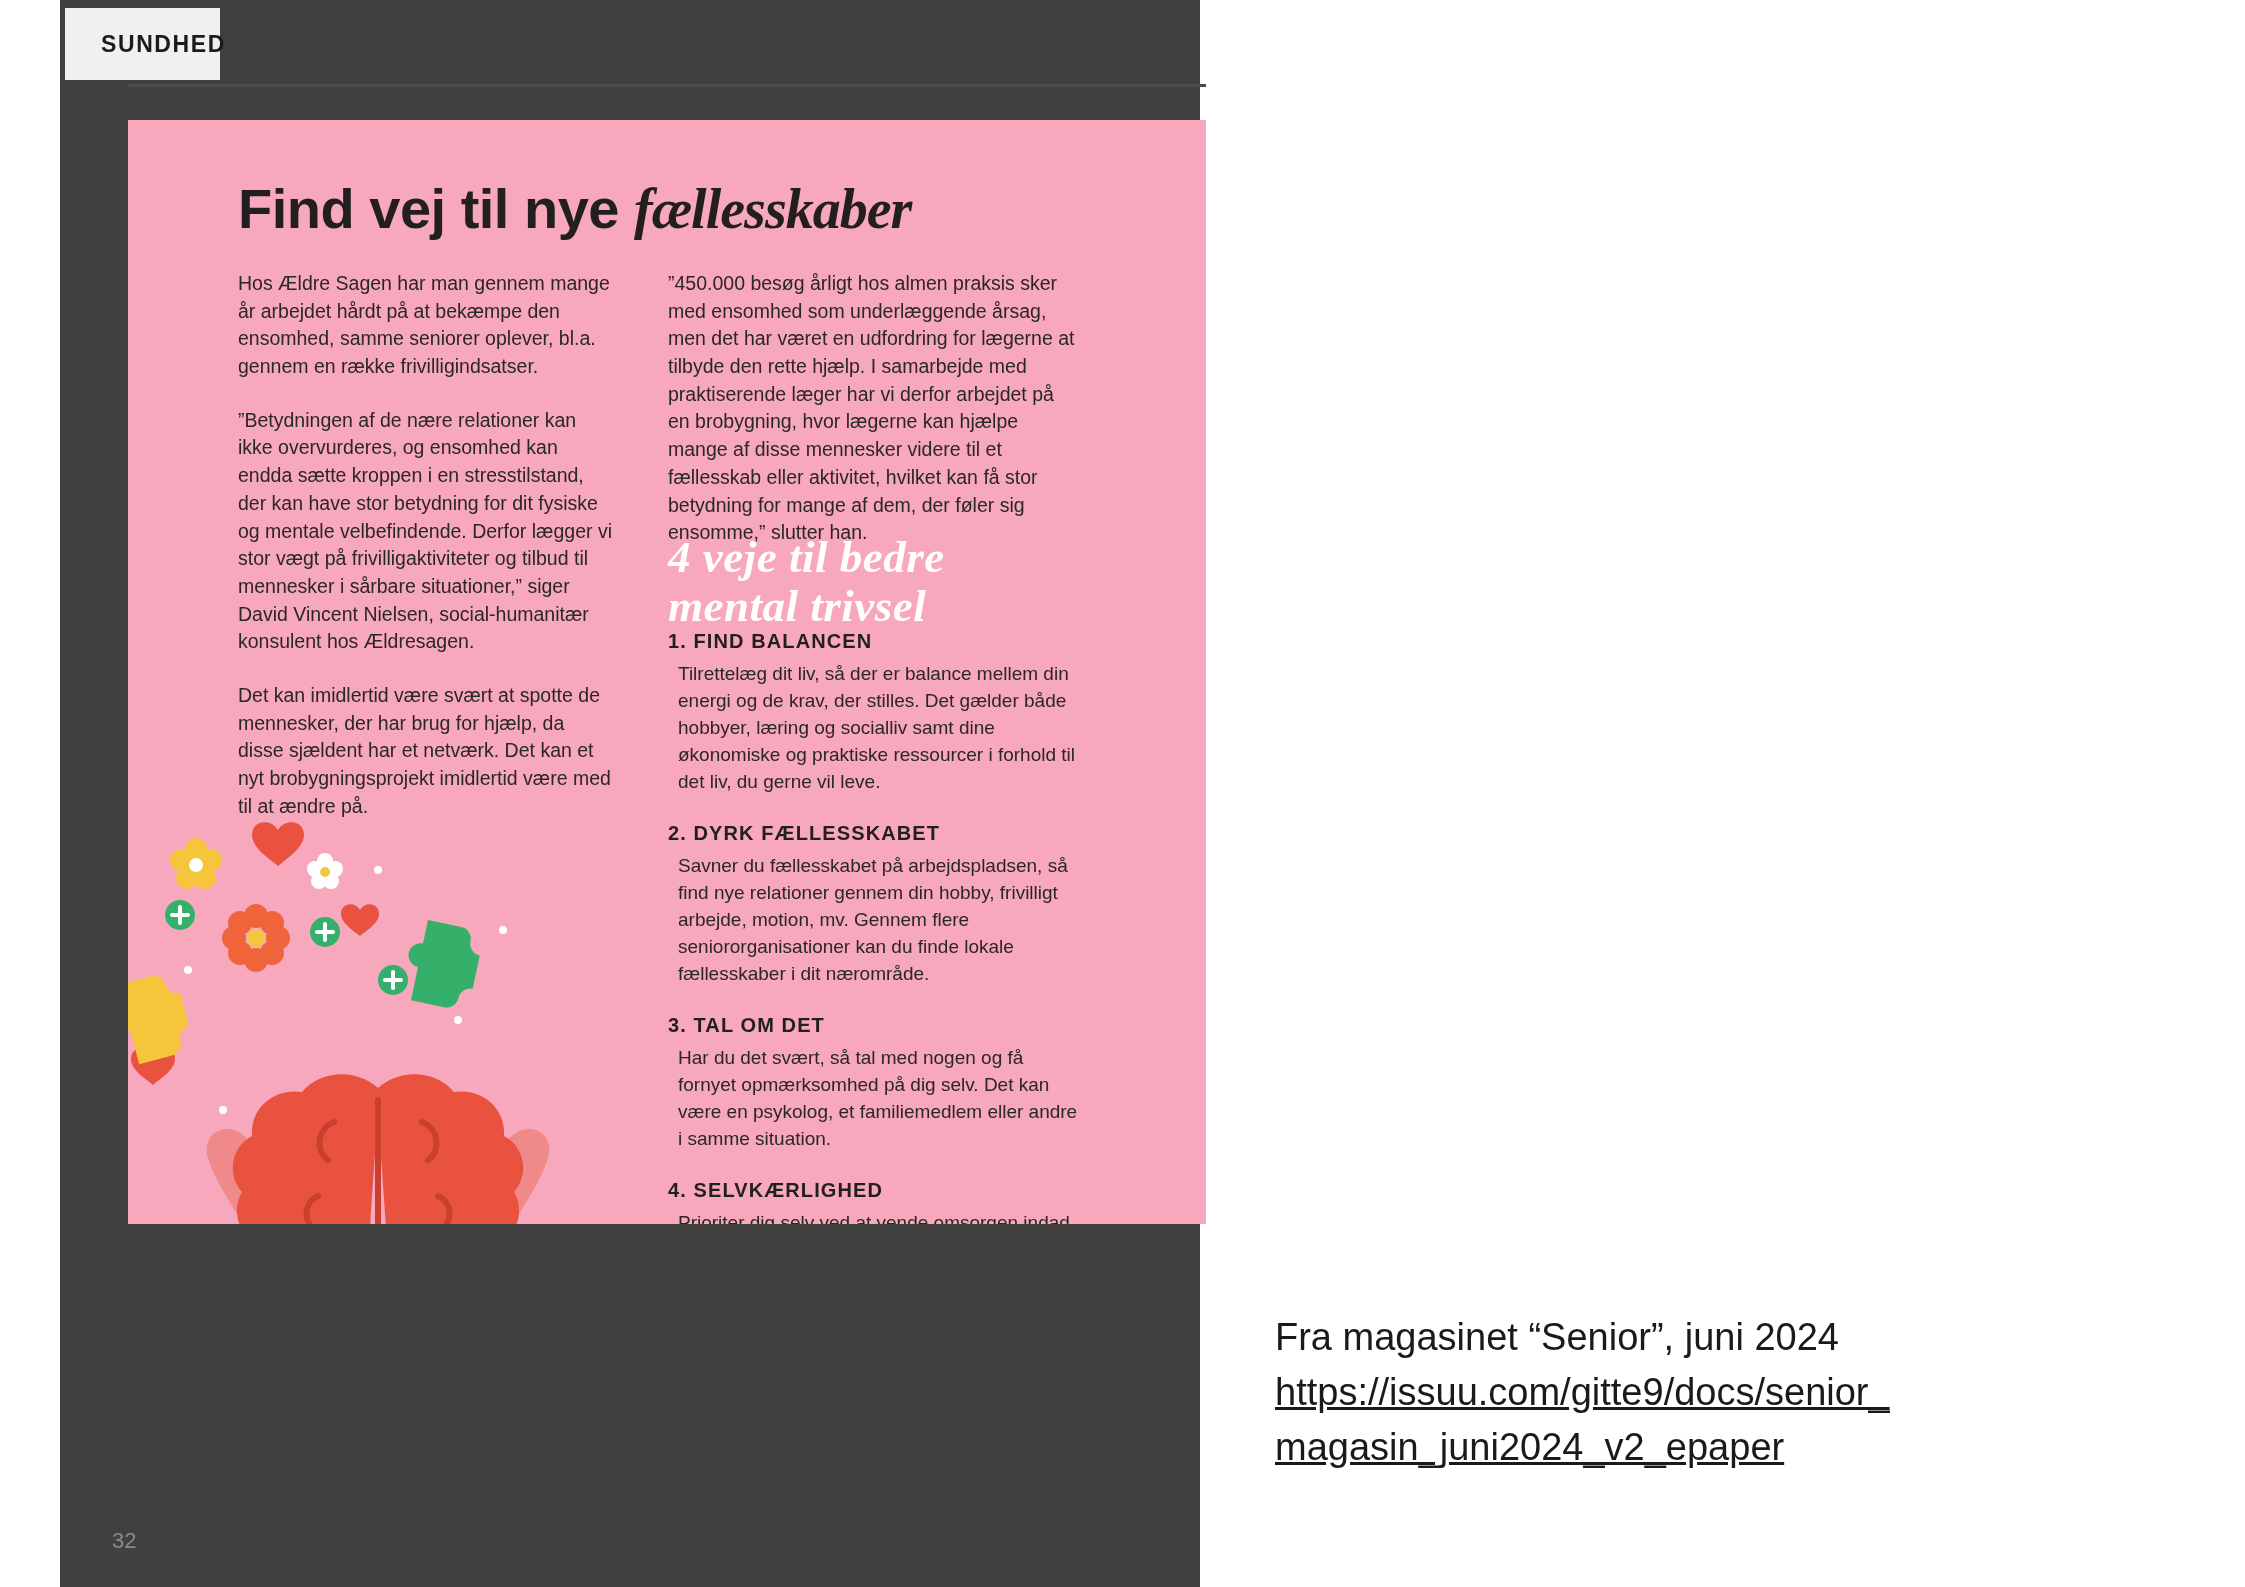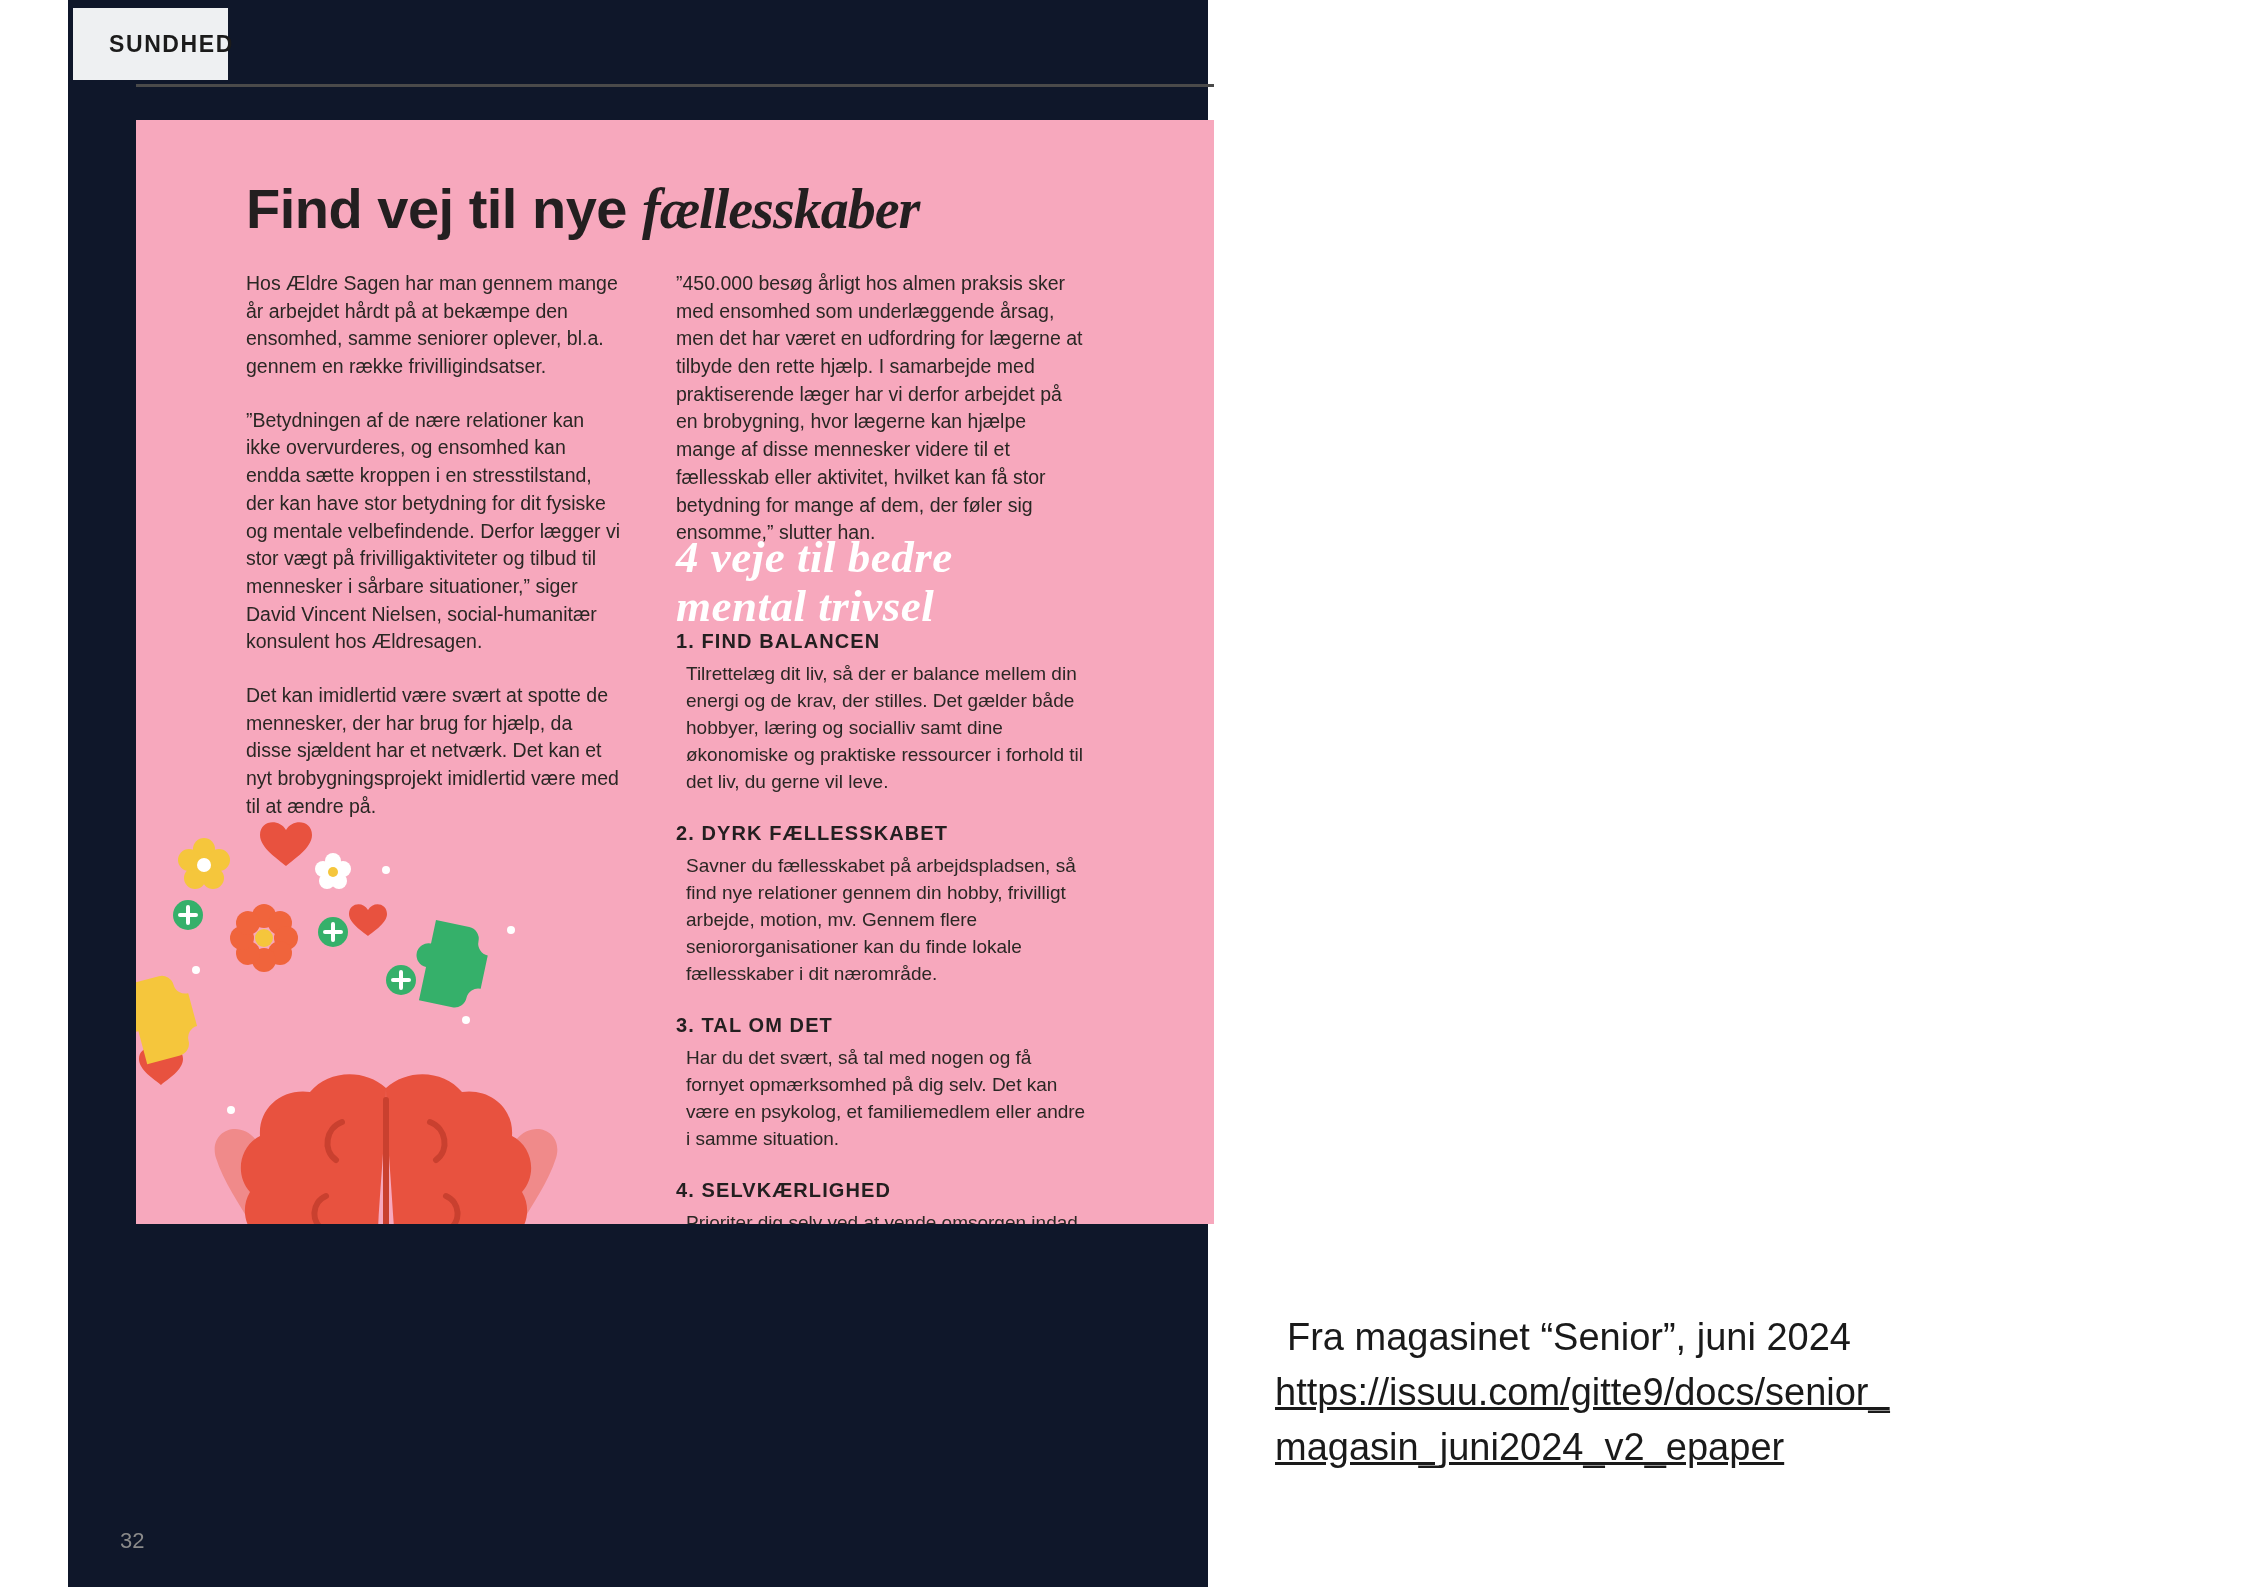--- a/index.html
+++ b/index.html
@@ -11,25 +11,25 @@
     width: 2245px;
     height: 1587px;
     font-family: "Liberation Sans", sans-serif;
     position: relative;
     overflow: hidden;
   }
 
   
   .magazine-page {
     position: absolute;
-    left: 68px;
+    left: 60px;
     top: 0px;
     width: 1140px;
     height: 1587px;
-    background: #0f172a;
+    background: #404040;
   }
 
   .kicker-bar {
     position: absolute;
     left: 5px;
     top: 8px;
     width: 155px;
     height: 72px;
     background: #eef0f2;
     display: flex;
@@ -162,21 +162,21 @@
   .caption-block {
     position: absolute;
     left: 1275px;
     top: 1310px;
     width: 930px;
     font-size: 38px;
     line-height: 1.45;
     color: #1a1a1a;
     font-family: "Liberation Sans", sans-serif;
   }
-  .caption-line { display: block; margin-left: 12px; }
+  .caption-line { display: block; }
   .caption-link {
     display: block;
     text-decoration: underline;
     color: #1a1a1a;
     word-break: break-all;
   }
 </style>
 </head>
 <body>
 

